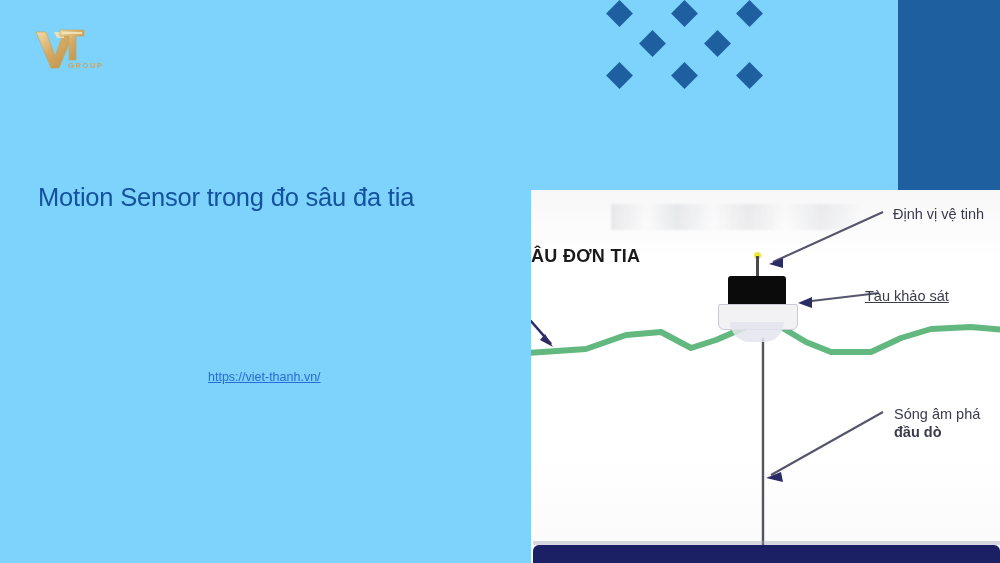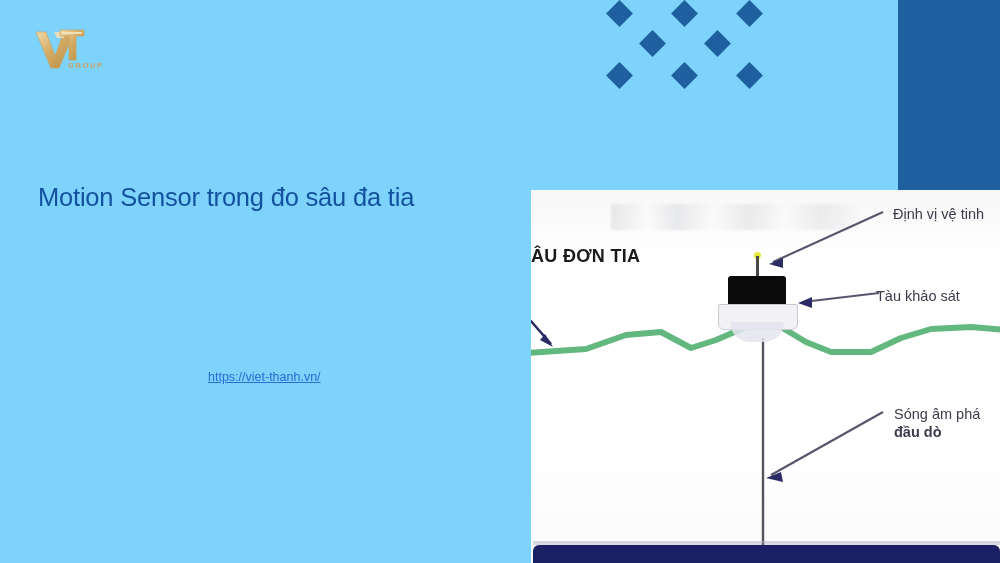--- a/index.html
+++ b/index.html
@@ -280,21 +280,21 @@
 
     <div class="vessel">
       <div class="v-mast-tip"></div>
       <div class="v-mast"></div>
       <div class="v-cabin"></div>
       <div class="v-hull"></div>
       <div class="v-hull-shade"></div>
     </div>
 
     <div class="lbl" style="left:362px; top:15px;">Định vị vệ tinh</div>
-    <div class="lbl" style="left:345px; top:97px;">Tàu khảo sát</div>
+    <div class="lbl" style="left:334px; top:97px;text-decoration:underline;">Tàu khảo sát</div>
     <div class="lbl" style="left:363px; top:215px;">Sóng âm phá</div>
     <div class="lbl" style="left:363px; top:233px;font-weight:bold;">đầu dò</div>
 
     <div class="seabed-edge"></div>
     <div class="seabed"></div>
   </div>
 
 </div>
 
 </body></html>

